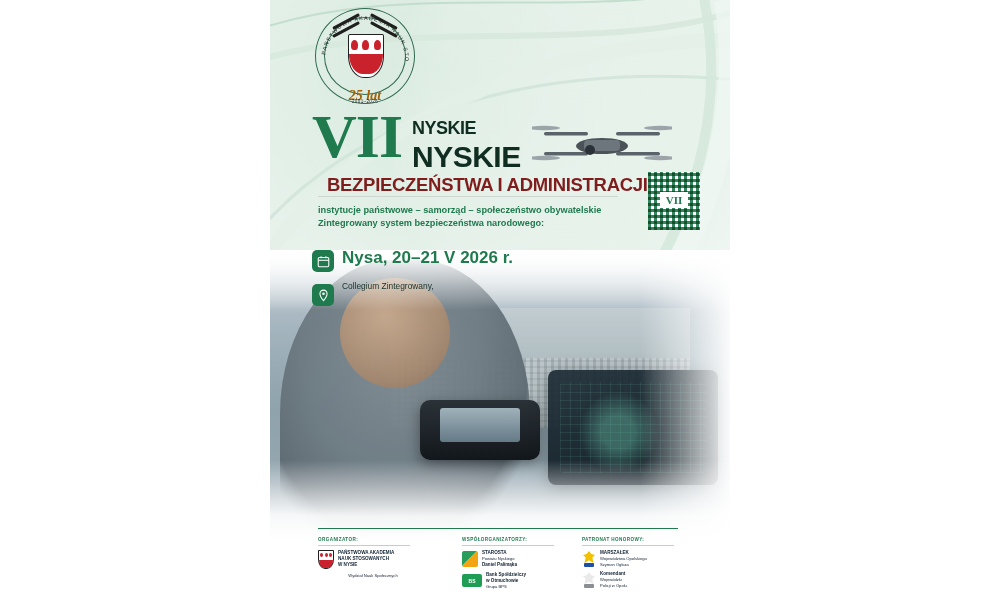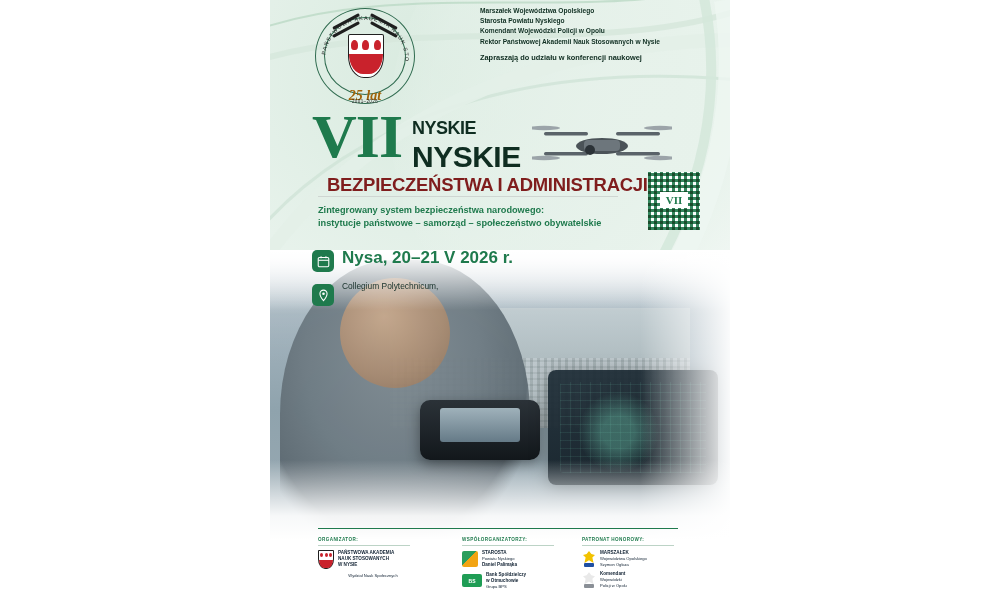--- a/index.html
+++ b/index.html
@@ -357,39 +357,32 @@
           <div class="lil"></div>
             <div class="lil"></div>
             <div class="lil"></div>
         </div>
         <div class="band"></div>
       </div>
       <div class="years">25 lat</div>
       <div class="yearsub">2001–2026</div>
     </div>
 
-    <div class="invite">
-      <div class="line">Marszałek Województwa Opolskiego</div>
-      <div class="line">Starosta Powiatu Nyskiego</div>
-      <div class="line">Komendant Wojewódzki Policji w Opolu</div>
-      <div class="line">Rektor Państwowej Akademii Nauk Stosowanych w Nysie</div>
-      <div class="cta">Zapraszają do udziału w konferencji naukowej</div>
-    </div>
 
     <div class="title-block">
       <div class="roman">VII</div>
       <div class="nyskie">NYSKIE</div>
       <div class="forum">NYSKIE</div>
       <div class="subtitle-bar">BEZPIECZEŃSTWA I ADMINISTRACJI</div>
     </div>
 
     <div class="rule"></div>
     <div class="lead">
+      <div>instytucje państwowe – samorząd – społeczeństwo obywatelskie</div>
       <div>Zintegrowany system bezpieczeństwa narodowego:</div>
-      <div>instytucje państwowe – samorząd – społeczeństwo obywatelskie</div>
     </div>
 
     <div class="qr">
       <div class="grid"></div>
       <div class="mid">VII</div>
     </div>
 
     <div class="icon-box cal">
       <svg width="13" height="13" viewBox="0 0 16 16" xmlns="http://www.w3.org/2000/svg">
         <rect x="1.5" y="3" width="13" height="11.5" rx="1.6" fill="none" stroke="#fff" stroke-width="1.3"></rect>
@@ -400,21 +393,21 @@
     </div>
     <div class="date-text">Nysa, 20–21 V 2026 r.</div>
 
     <div class="icon-box pin">
       <svg width="13" height="13" viewBox="0 0 16 16" xmlns="http://www.w3.org/2000/svg">
         <path d="M8 1.4c-2.5 0-4.4 2-4.4 4.4 0 3.3 4.4 8.6 4.4 8.6s4.4-5.3 4.4-8.6c0-2.4-1.9-4.4-4.4-4.4z" fill="none" stroke="#fff" stroke-width="1.3"></path>
         <circle cx="8" cy="5.8" r="1.6" fill="#fff"></circle>
       </svg>
     </div>
     <div class="place-text">
-      <div>Collegium Polytechnicum,</div>
+      <div>Collegium Zintegrowany,</div>
     </div>
 
 
     <div class="footer-rule"></div>
 
     <div class="foot-col" style="left:48px;width:110px;">
       <div class="foot-title">ORGANIZATOR:</div>
       <div class="foot-head-rule"></div>
       <div class="foot-item">
         <div class="mini-shield">

